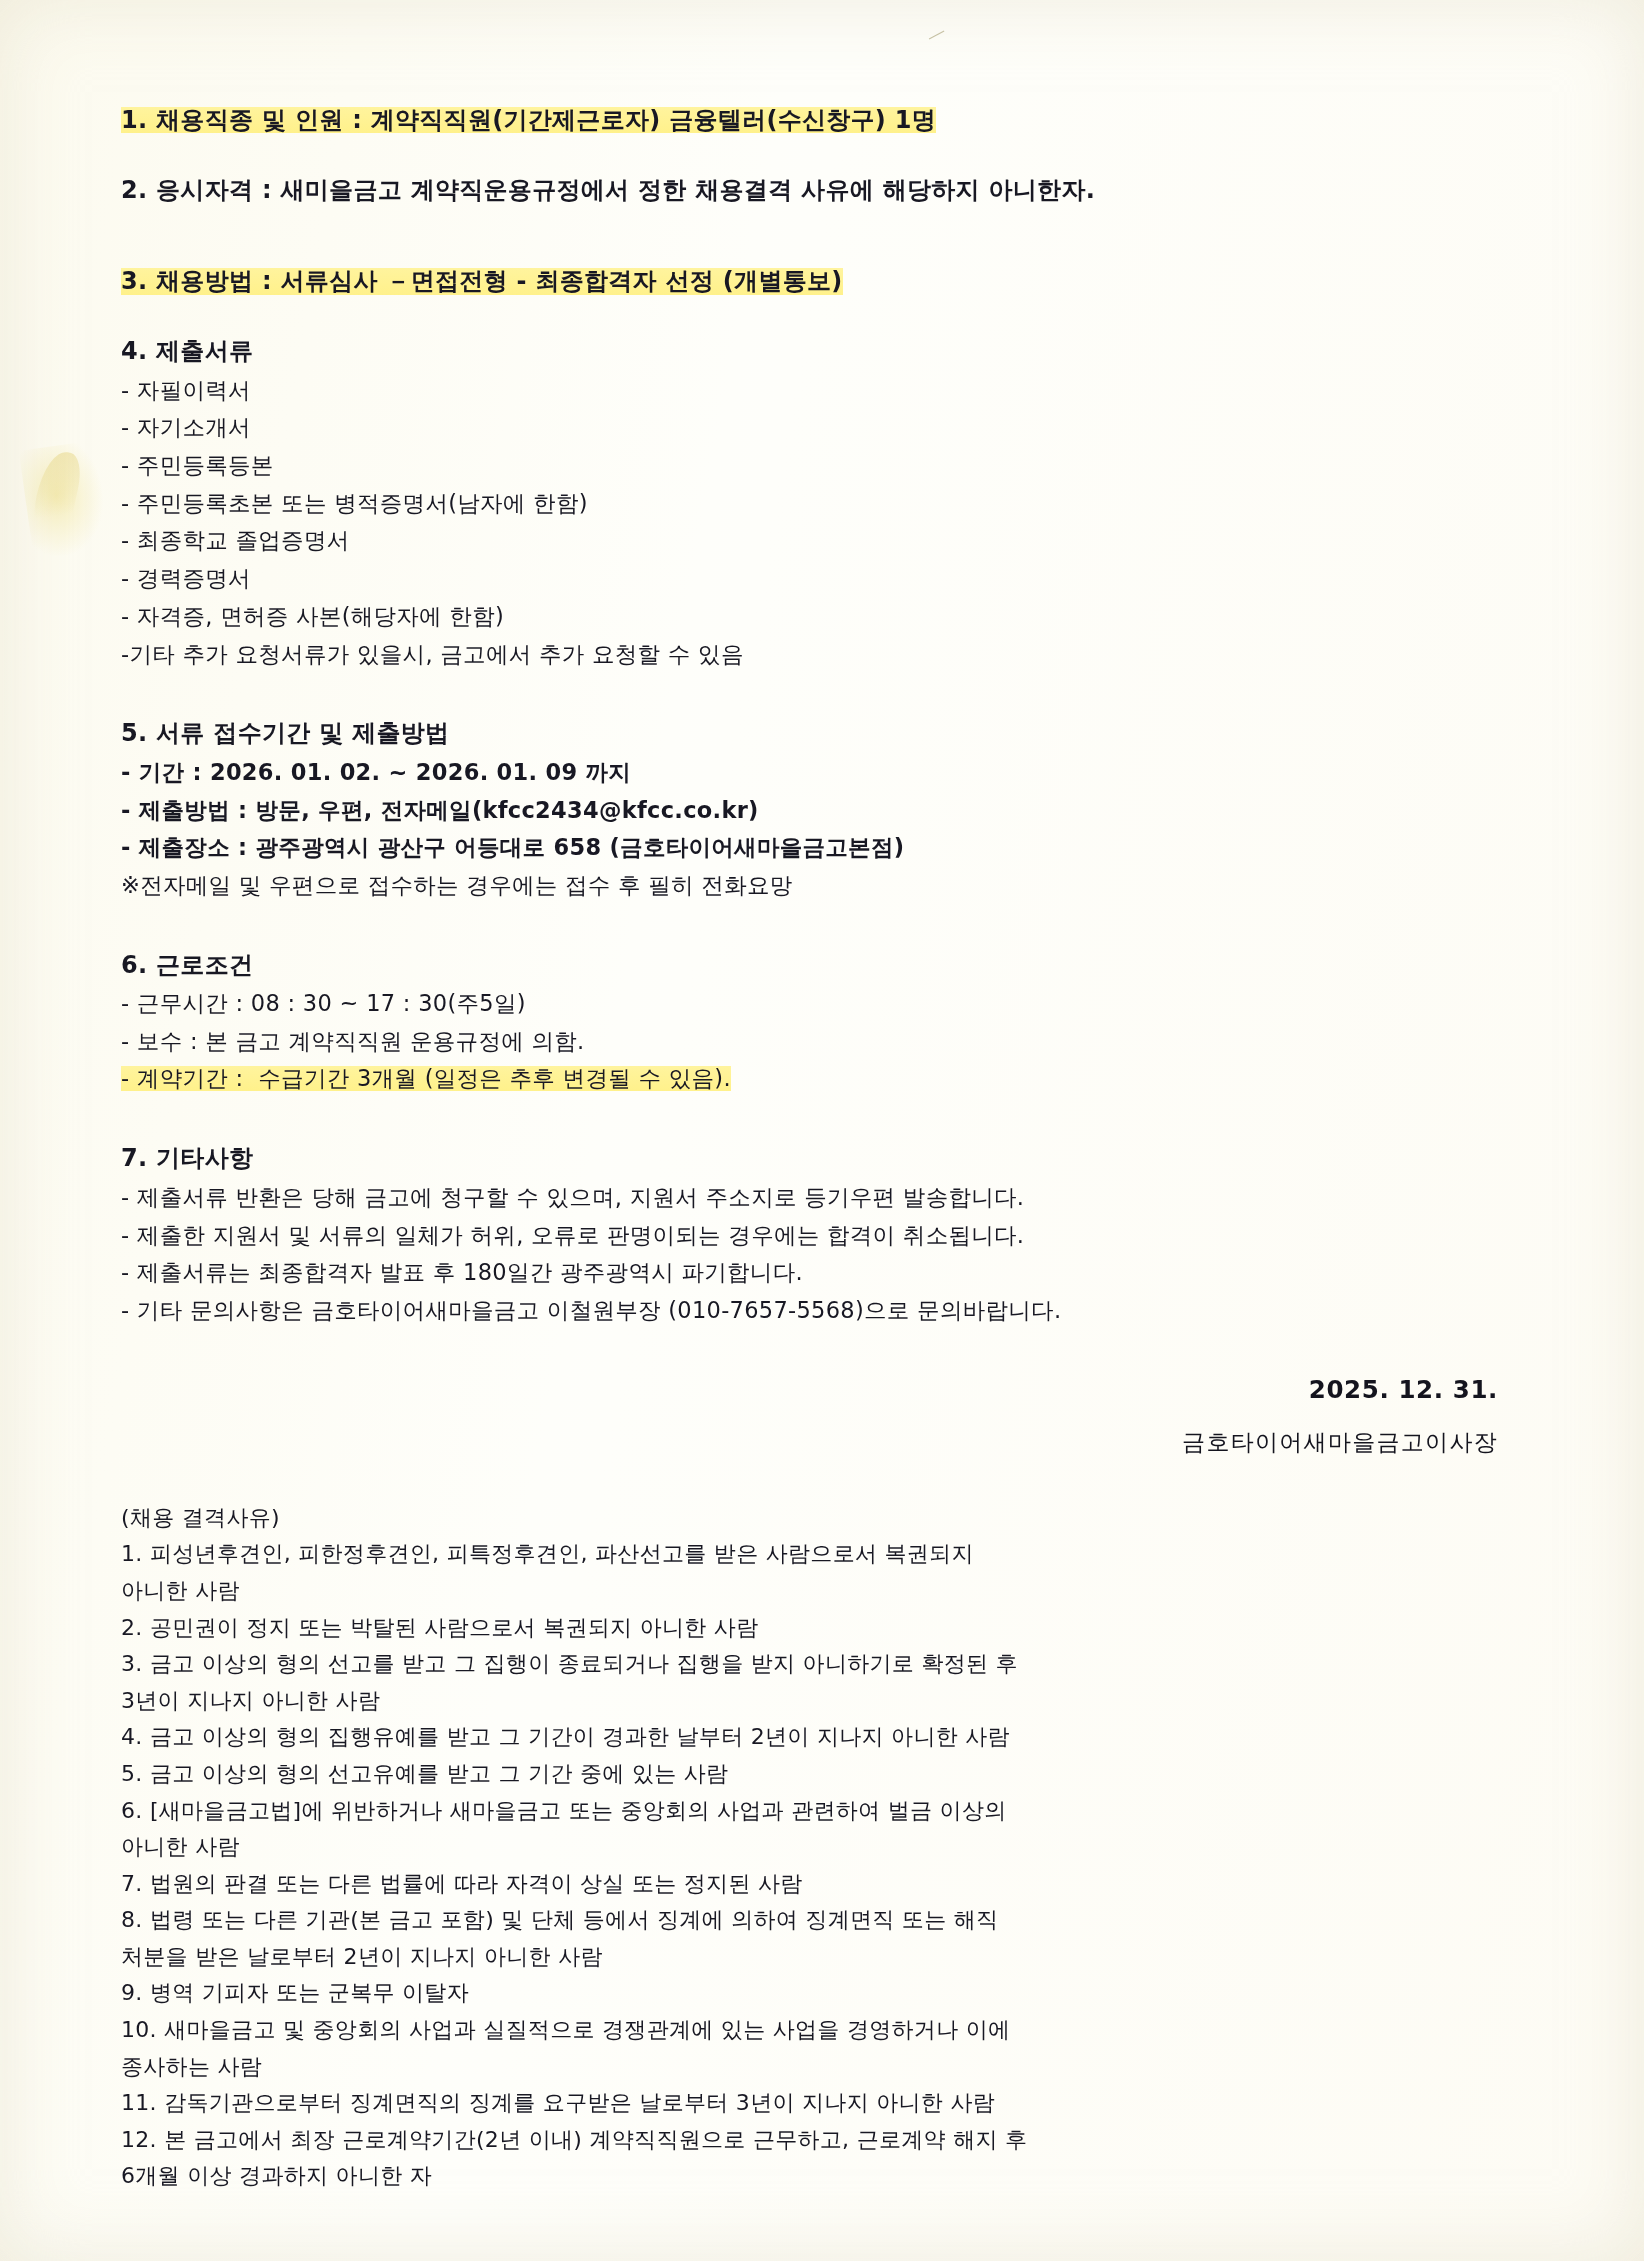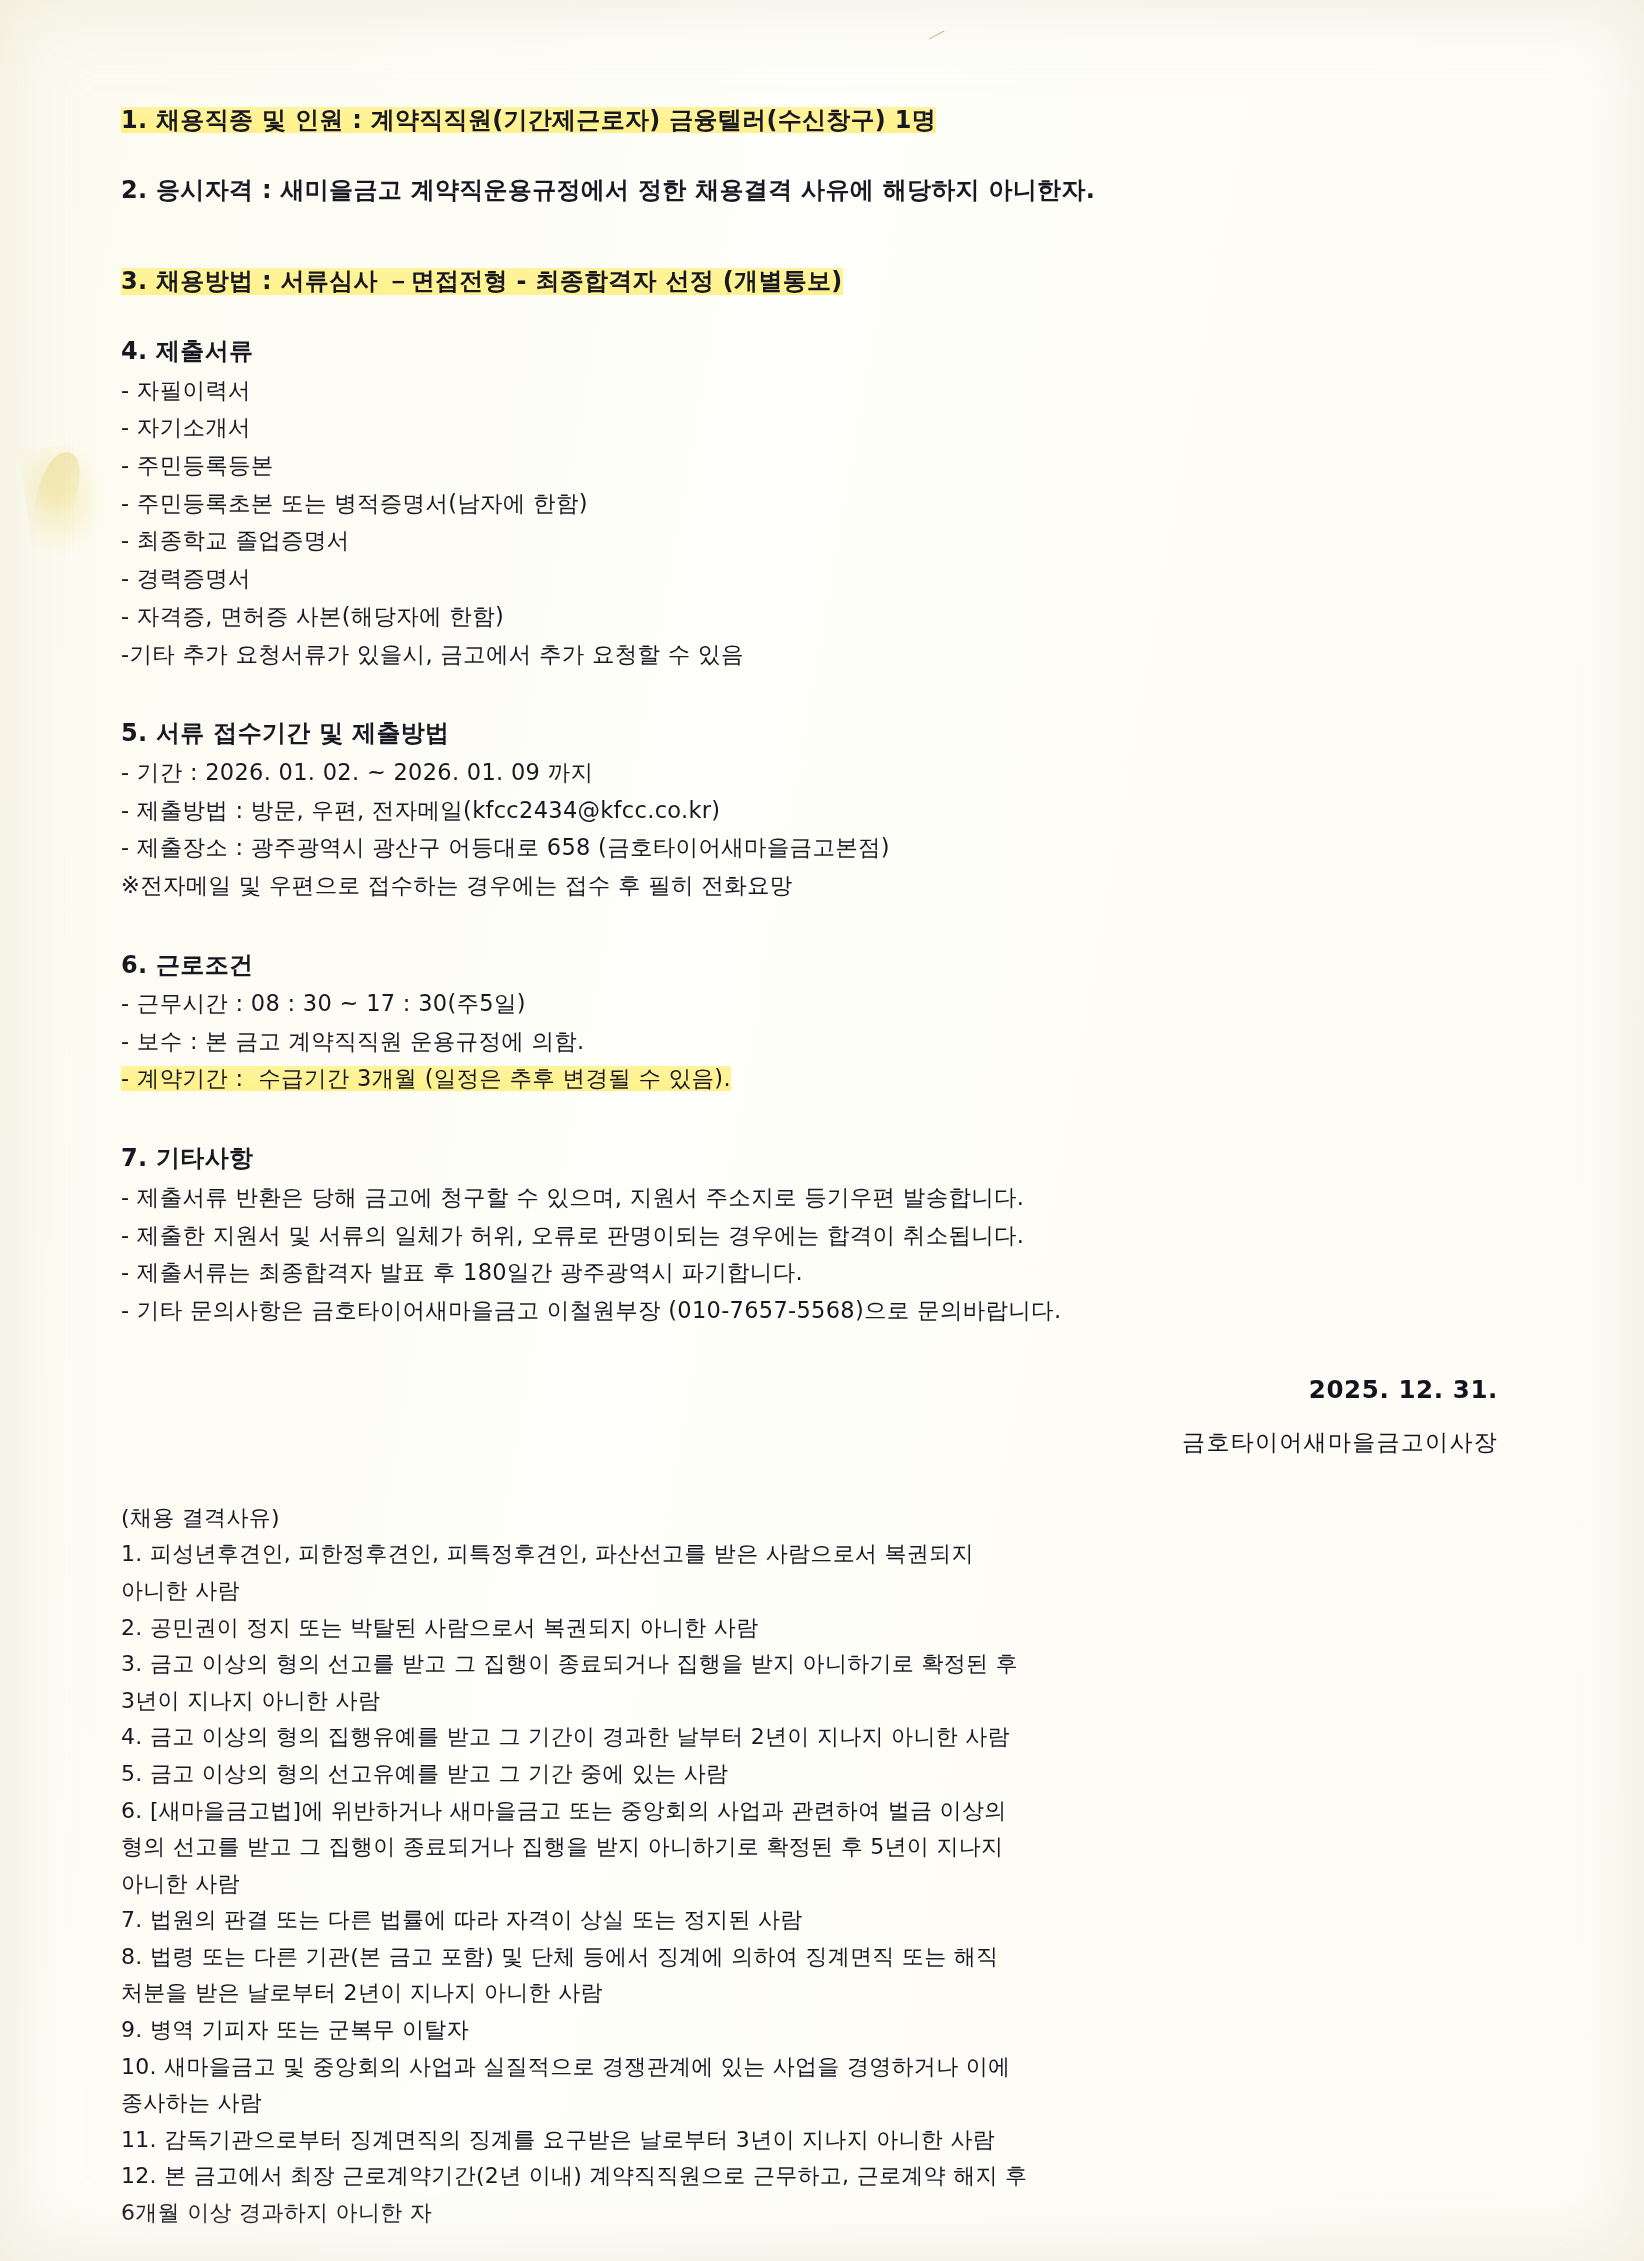--- a/index.html
+++ b/index.html
@@ -79,21 +79,21 @@
   .num {
     font-size: 24px;
     font-weight: 700;
   }
   .hl {
     background: linear-gradient(transparent 6%, rgba(255,243,150,0.92) 6%, rgba(255,240,130,0.92) 92%, transparent 92%);
     box-decoration-break: clone;
     -webkit-box-decoration-break: clone;
     padding: 1.3px 0;
   }
-  .b { font-weight: 400; }
+  .b { font-weight: 700; }
   .gap-m { height: 22px; }
   .gap-l { height: 33px; }
 
   .sign {
     margin-top: 49px;
     text-align: right;
     padding-right: 39px;
   }
   .sign .d1 {
     font-size: 24.5px;
@@ -170,21 +170,20 @@
     <div class="notes">
       <p class="line">(채용 결격사유)</p>
       <p class="line">1. 피성년후견인, 피한정후견인, 피특정후견인, 파산선고를 받은 사람으로서 복권되지</p>
       <p class="line">아니한 사람</p>
       <p class="line">2. 공민권이 정지 또는 박탈된 사람으로서 복권되지 아니한 사람</p>
       <p class="line">3. 금고 이상의 형의 선고를 받고 그 집행이 종료되거나 집행을 받지 아니하기로 확정된 후</p>
       <p class="line">3년이 지나지 아니한 사람</p>
       <p class="line">4. 금고 이상의 형의 집행유예를 받고 그 기간이 경과한 날부터 2년이 지나지 아니한 사람</p>
       <p class="line">5. 금고 이상의 형의 선고유예를 받고 그 기간 중에 있는 사람</p>
       <p class="line">6. [새마을금고법]에 위반하거나 새마을금고 또는 중앙회의 사업과 관련하여 벌금 이상의</p>
-      <p class="line">형의 선고를 받고 그 집행이 종료되거나 집행을 받지 아니하기로 확정된 후 5년이 지나지</p>
       <p class="line">아니한 사람</p>
       <p class="line">7. 법원의 판결 또는 다른 법률에 따라 자격이 상실 또는 정지된 사람</p>
       <p class="line">8. 법령 또는 다른 기관(본 금고 포함) 및 단체 등에서 징계에 의하여 징계면직 또는 해직</p>
       <p class="line">처분을 받은 날로부터 2년이 지나지 아니한 사람</p>
       <p class="line">9. 병역 기피자 또는 군복무 이탈자</p>
       <p class="line">10. 새마을금고 및 중앙회의 사업과 실질적으로 경쟁관계에 있는 사업을 경영하거나 이에</p>
       <p class="line">종사하는 사람</p>
       <p class="line">11. 감독기관으로부터 징계면직의 징계를 요구받은 날로부터 3년이 지나지 아니한 사람</p>
       <p class="line">12. 본 금고에서 최장 근로계약기간(2년 이내) 계약직직원으로 근무하고, 근로계약 해지 후</p>
       <p class="line">6개월 이상 경과하지 아니한 자</p>

